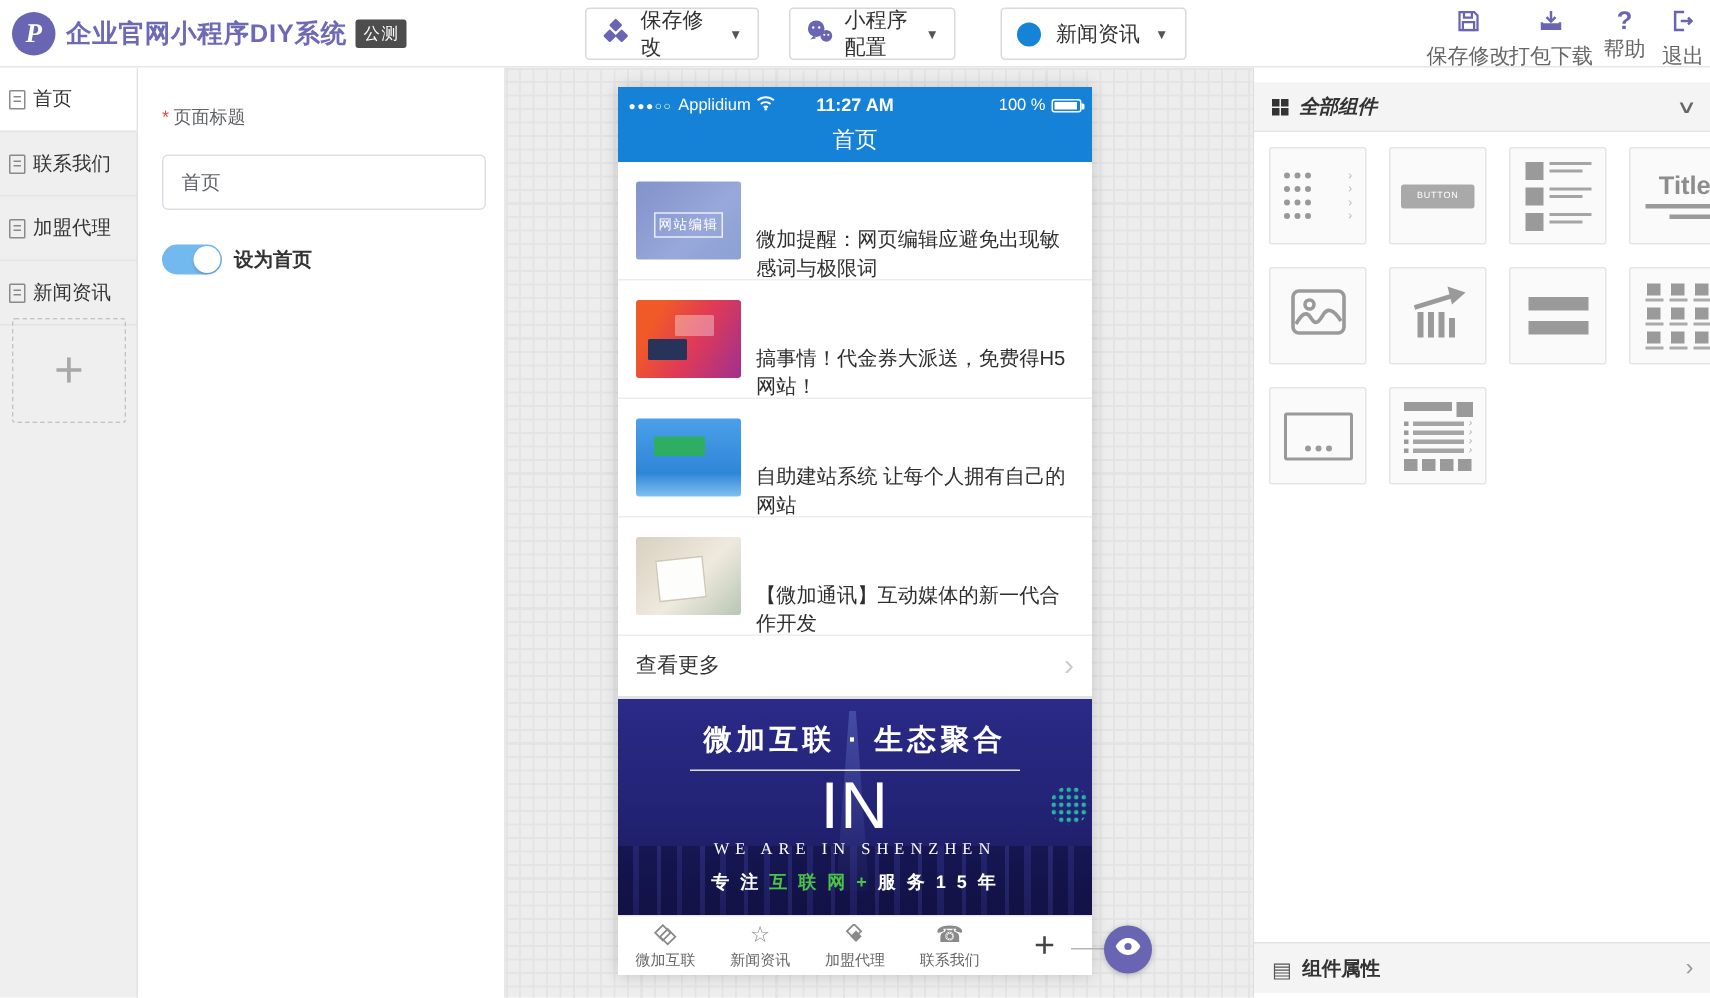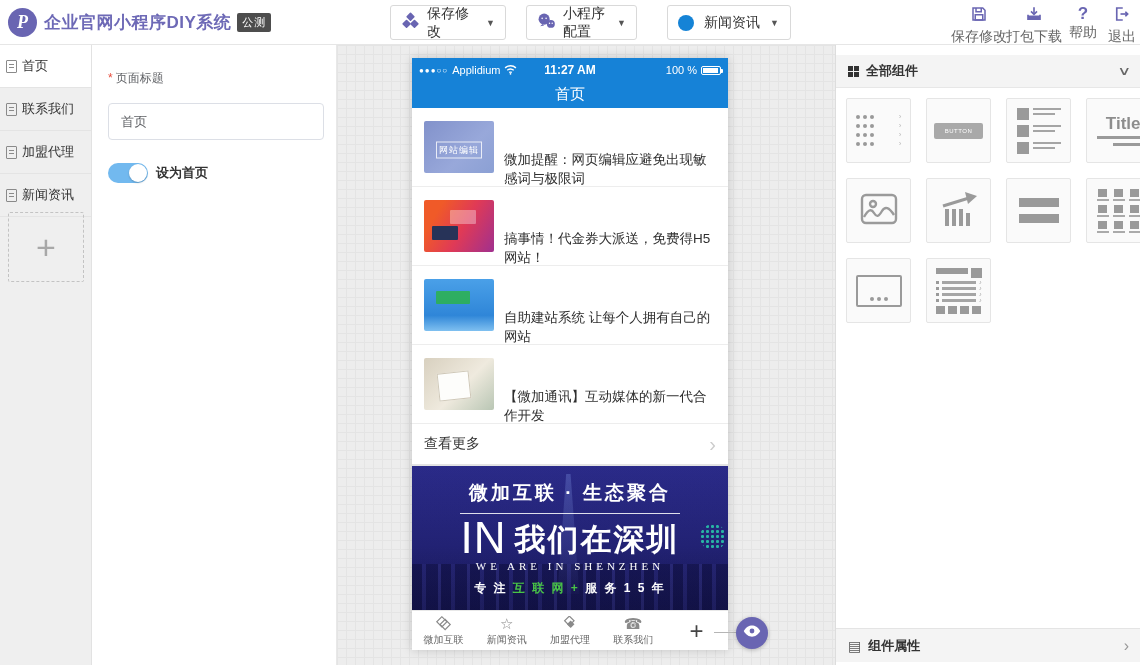--- a/index.html
+++ b/index.html
@@ -95,21 +95,21 @@
   .tab .t-ico{height:17px;display:flex;align-items:center;justify-content:center;color:#8a8a8a;font-size:15px;line-height:1;}
   .tab .t-lab{font-size:10px;color:#666;}
   .tab-plus{flex:1;display:flex;align-items:center;justify-content:center;font-size:24px;color:#444;font-weight:200;cursor:pointer;}
   
   .eye-line{position:absolute;left:714px;top:632px;width:26px;height:1px;background:#b5b5b5;z-index:6;}
   .eye-btn{position:absolute;left:736px;top:617px;width:32px;height:32px;border-radius:50%;background:#6965b2;z-index:7;
     display:flex;align-items:center;justify-content:center;cursor:pointer;box-shadow:0 1px 4px rgba(0,0,0,.25);}
   
   .rpanel{position:absolute;left:835px;top:45px;width:305px;height:620px;background:#fff;border-left:1px solid #ddd;overflow:hidden;}
   .rp-head{position:absolute;left:0;top:10px;width:305px;height:33px;background:#f4f4f4;border-bottom:1px solid #e7e7e7;
-    display:flex;align-items:center;padding:0 12px;gap:7px;font-size:13px;color:#333;font-weight:bold;}
+    display:flex;align-items:center;padding:0 12px;gap:7px;font-size:13px;color:#333;font-weight:bold;font-style:italic;}
   .grid4{display:grid;grid-template-columns:5px 5px;grid-auto-rows:5px;gap:1px;}
   .grid4 i{background:#333;}
   .rp-chev{margin-left:auto;color:#666;font-weight:normal;font-size:12px;transform:scaleX(1.6);cursor:pointer;}
   .comp-card{position:absolute;width:65px;height:65px;background:#fafafa;border:1px solid #e5e5e5;border-radius:2px;
     display:flex;align-items:center;justify-content:center;cursor:pointer;overflow:hidden;}
   
   .g-list{display:flex;flex-direction:column;gap:5px;width:46px;}
   .g-list .r{display:flex;align-items:center;gap:3px;}
   .g-list .d{width:4px;height:4px;border-radius:50%;background:#999;}
   .g-list .c{margin-left:auto;color:#bbb;font-size:8px;line-height:4px;}
@@ -328,21 +328,20 @@
     <span class="chev">›</span>
   </div>
   <div class="gap-line"></div>
 
   <div class="banner">
     <div class="bn-inner">
       <div class="bn-l1">微加互联 · 生态聚合</div>
       <div class="bn-hr"></div>
       <div class="bn-l2">
         <span class="bn-in">IN</span>
-        <span class="bn-cn">我们在深圳</span>
       </div>
       <div class="bn-en">WE ARE IN SHENZHEN</div>
       <div class="bn-l4">
         <span>专 注 </span><span class="bn-green">互 联 网 +</span><span> 服 务 1 5 年</span>
       </div>
     </div>
     <span class="bn-dotcircle"></span>
   </div>
 
   <div class="tabbar">

